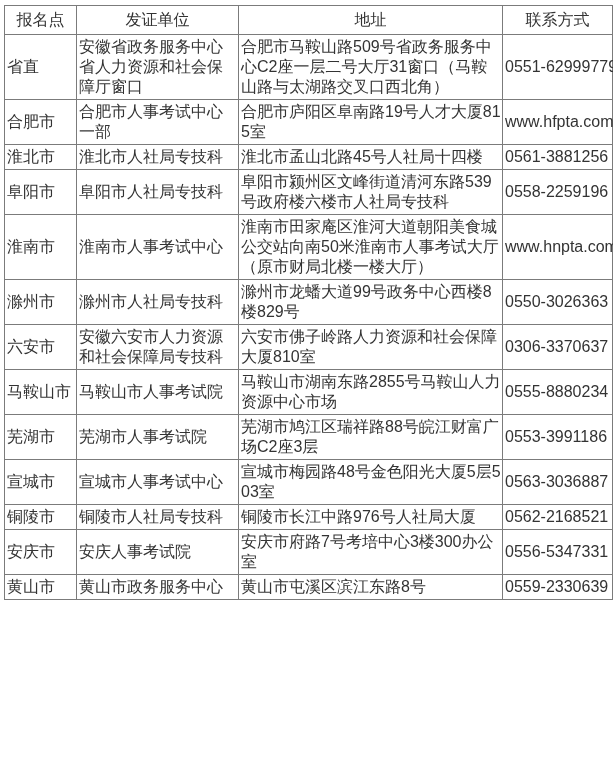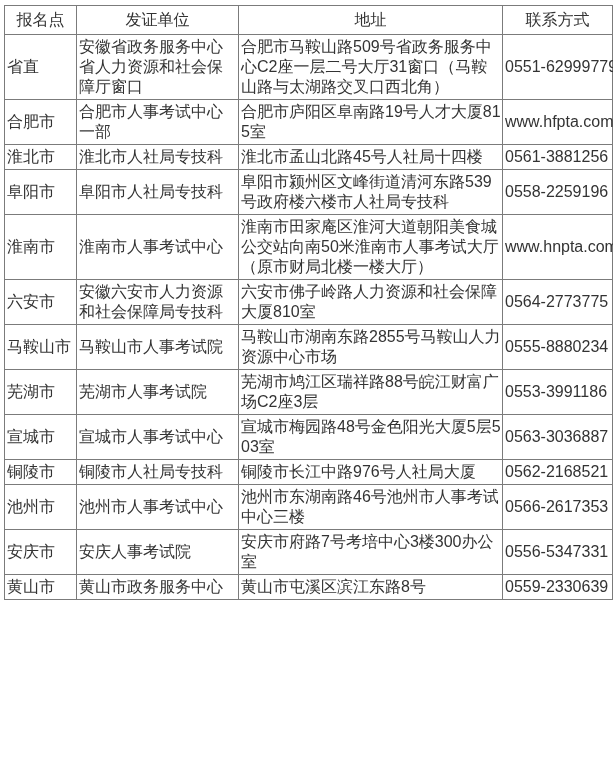--- a/index.html
+++ b/index.html
@@ -104,26 +104,32 @@
     <td class="cell-contact">0558-2259196</td>
   </tr>
 
   <tr>
     <td class="cell-site">淮南市</td>
     <td class="cell-issuer">淮南市人事考试中心</td>
     <td class="cell-address">淮南市田家庵区淮河大道朝阳美食城公交站向南50米淮南市人事考试大厅（原市财局北楼一楼大厅）</td>
     <td class="cell-contact">www.hnpta.com</td>
   </tr>
 
+  <tr>
+    <td class="cell-site">滁州市</td>
+    <td class="cell-issuer">滁州市人社局专技科</td>
+    <td class="cell-address">滁州市龙蟠大道99号政务中心西楼8楼829号</td>
+    <td class="cell-contact">0550-3026363</td>
+  </tr>
 
   <tr>
     <td class="cell-site">六安市</td>
     <td class="cell-issuer">安徽六安市人力资源和社会保障局专技科</td>
     <td class="cell-address">六安市佛子岭路人力资源和社会保障大厦810室</td>
-    <td class="cell-contact">0564-2773775</td>
+    <td class="cell-contact">0306-3370637</td>
   </tr>
 
   <tr>
     <td class="cell-site">马鞍山市</td>
     <td class="cell-issuer">马鞍山市人事考试院</td>
     <td class="cell-address">马鞍山市湖南东路2855号马鞍山人力资源中心市场</td>
     <td class="cell-contact">0555-8880234</td>
   </tr>
 
   <tr>
@@ -140,26 +146,20 @@
     <td class="cell-contact">0563-3036887</td>
   </tr>
 
   <tr>
     <td class="cell-site">铜陵市</td>
     <td class="cell-issuer">铜陵市人社局专技科</td>
     <td class="cell-address">铜陵市长江中路976号人社局大厦</td>
     <td class="cell-contact">0562-2168521</td>
   </tr>
 
-  <tr>
-    <td class="cell-site">池州市</td>
-    <td class="cell-issuer">池州市人事考试中心</td>
-    <td class="cell-address">池州市东湖南路46号池州市人事考试中心三楼</td>
-    <td class="cell-contact">0566-2617353</td>
-  </tr>
 
   <tr>
     <td class="cell-site">安庆市</td>
     <td class="cell-issuer">安庆人事考试院</td>
     <td class="cell-address">安庆市府路7号考培中心3楼300办公室</td>
     <td class="cell-contact">0556-5347331</td>
   </tr>
 
   <tr>
     <td class="cell-site">黄山市</td>

